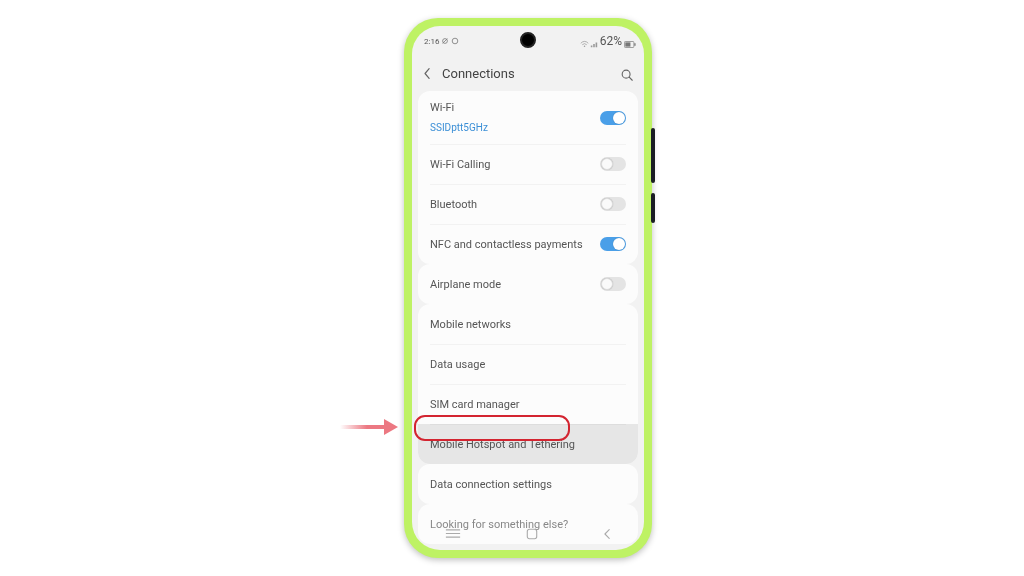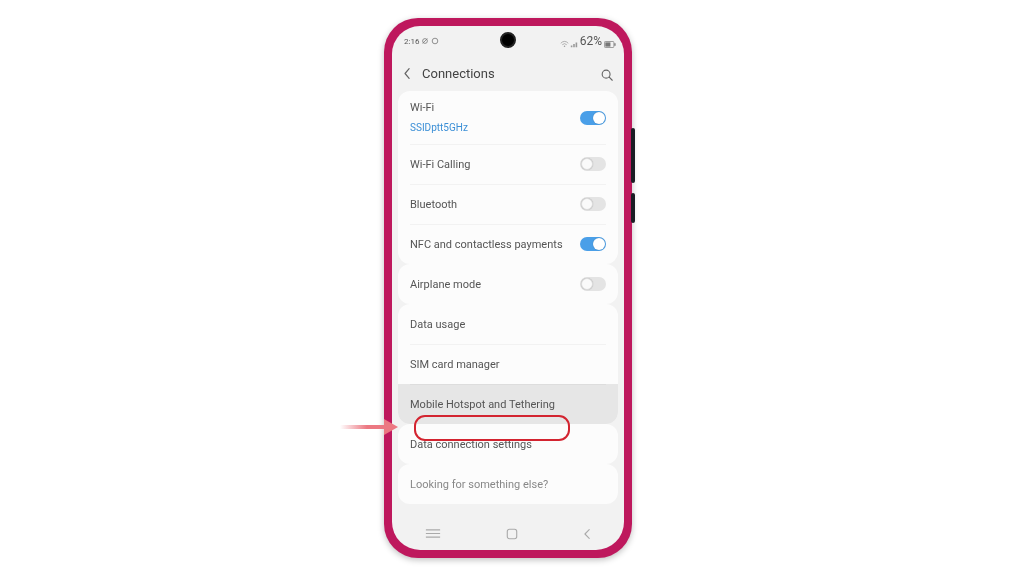--- a/index.html
+++ b/index.html
@@ -6,25 +6,25 @@
     margin: 0;
     padding: 0;
     width: 1024px;
     height: 576px;
     background: #ffffff;
     font-family: -apple-system, BlinkMacSystemFont, "Segoe UI", Roboto, Arial, sans-serif;
     position: relative;
   }
   .phone-frame {
     position: absolute;
-    left: 384px;
+    left: 404px;
     top: 18px;
     width: 248px;
     height: 540px;
-    background: #be185d;
+    background: #bef264;
     border-radius: 34px;
     box-shadow: 0 2px 6px rgba(0,0,0,0.25);
   }
   .phone-side-btn {
     position: absolute;
     background: #1a1d24;
     border-radius: 2px;
   }
   .btn-right-1 { right: -3px; top: 110px; width: 4px; height: 55px; }
   .btn-right-2 { right: -3px; top: 175px; width: 4px; height: 30px; }
@@ -305,20 +305,25 @@
               <div>Airplane mode</div>
             </div>
             <div class="toggle off">
               <div class="knob"></div>
             </div>
           </div>
         </div>
         <div class="card">
           <div class="row">
             <div class="row-label">
+              <div>Mobile networks</div>
+            </div>
+          </div>
+          <div class="row">
+            <div class="row-label">
               <div>Data usage</div>
             </div>
           </div>
           <div class="row">
             <div class="row-label">
               <div>SIM card manager</div>
             </div>
           </div>
           <div class="row highlighted">
             <div class="row-label">

